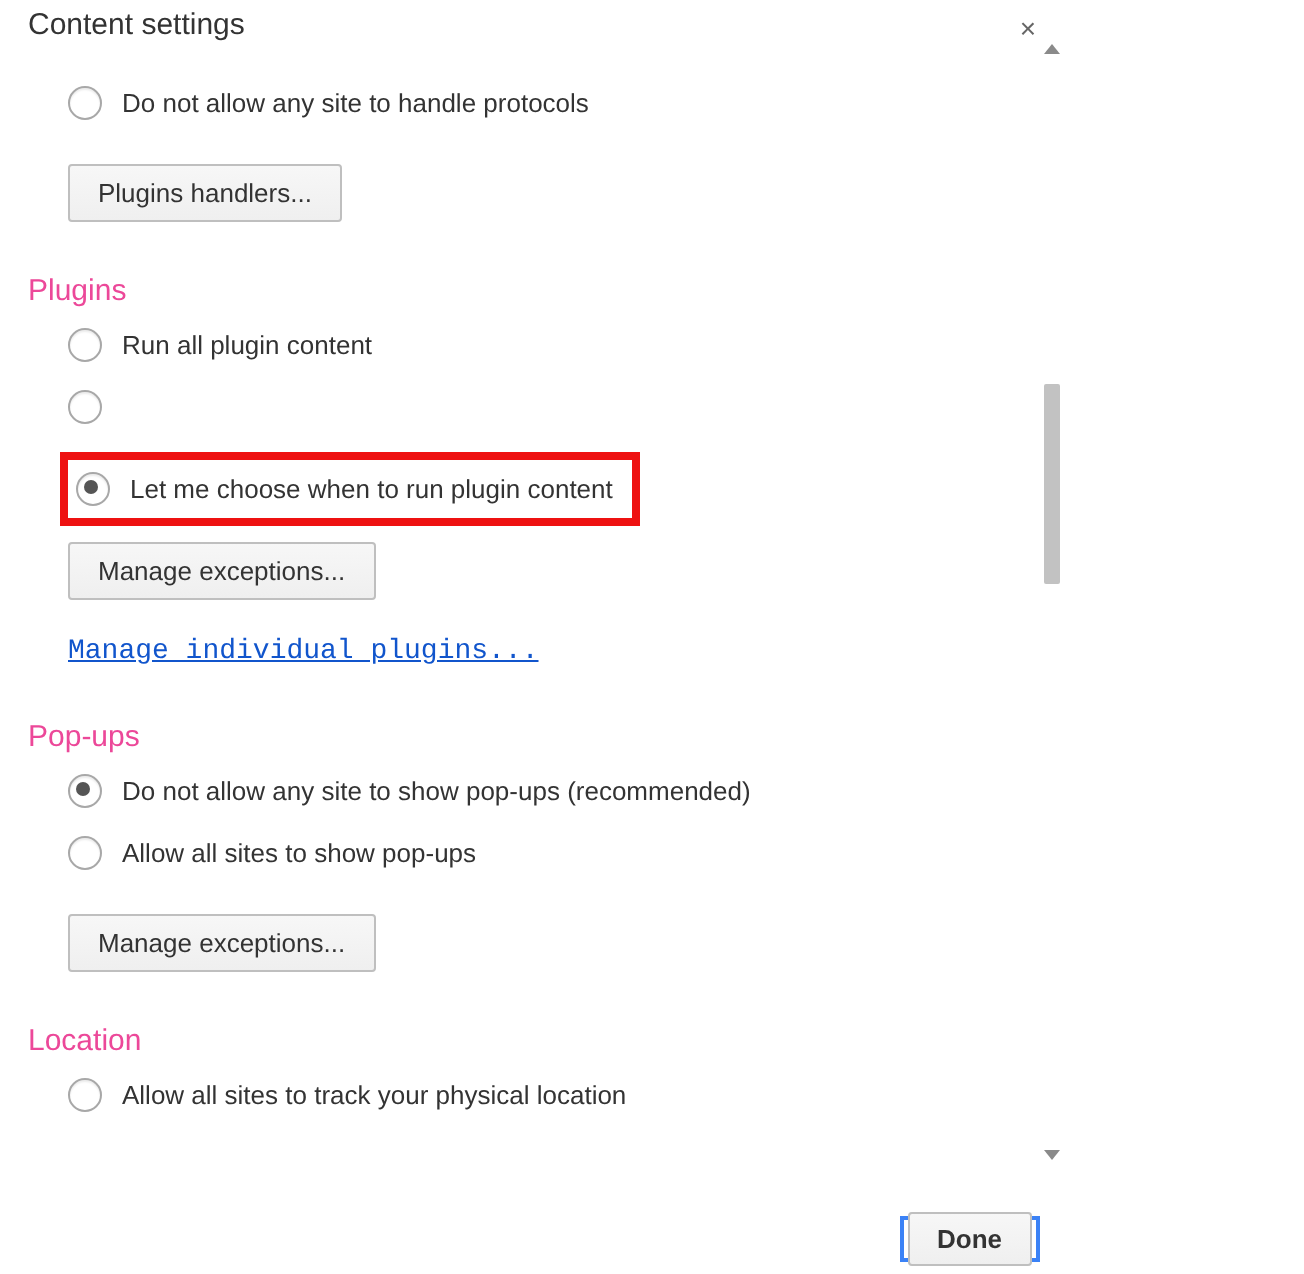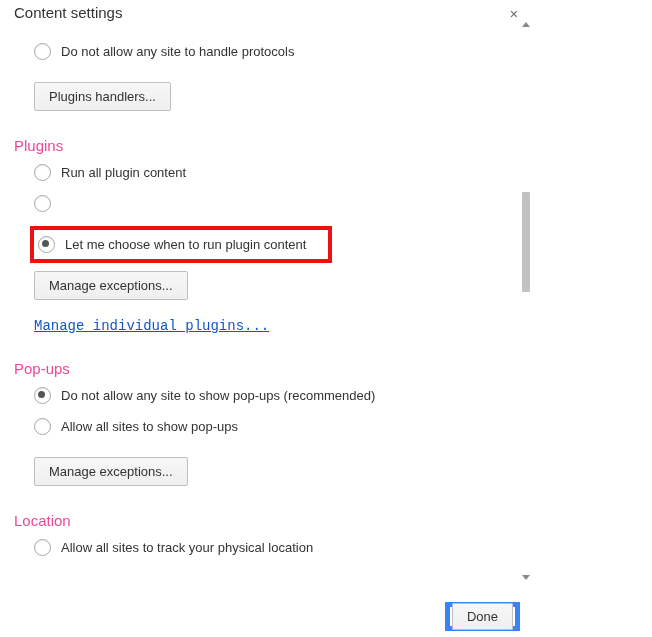--- a/index.html
+++ b/index.html
@@ -104,21 +104,21 @@
     position: absolute;
     left: 3px; top: 3px;
     width: 7px; height: 7px;
     border-radius: 50%;
     background: #555;
   }
   .highlight-box {
     display: inline-flex;
     align-items: center;
     border: 4px solid #e11;
-    padding: 6px 22px 6px 4px;
+    padding: 6px 10px 6px 4px;
     margin-left: 16px;
     gap: 10px;
   }
   .btn {
     display: inline-block;
     margin: 8px 0 4px 20px;
     padding: 6px 14px;
     font-size: 13px;
     color: #333;
     background: linear-gradient(#f7f7f7, #efefef);
@@ -134,23 +134,24 @@
     font-size: 14px;
     cursor: pointer;
     font-family: Liberation Mono, monospace;
   }
   .footer {
     position: absolute;
     bottom: 6px;
     right: 14px;
   }
   .done-wrap {
-    border: 5px solid #3b82f6;
+    border: 2px solid #3b82f6;
     display: inline-block;
     padding: 2px;
+    font-weight: bold;
   }
   .done-btn {
     padding: 5px 14px;
     font-size: 13px;
     color: #333;
     background: linear-gradient(#f7f7f7, #efefef);
     border: 1px solid #bfbfbf;
     border-radius: 2px;
     cursor: pointer;
   }

